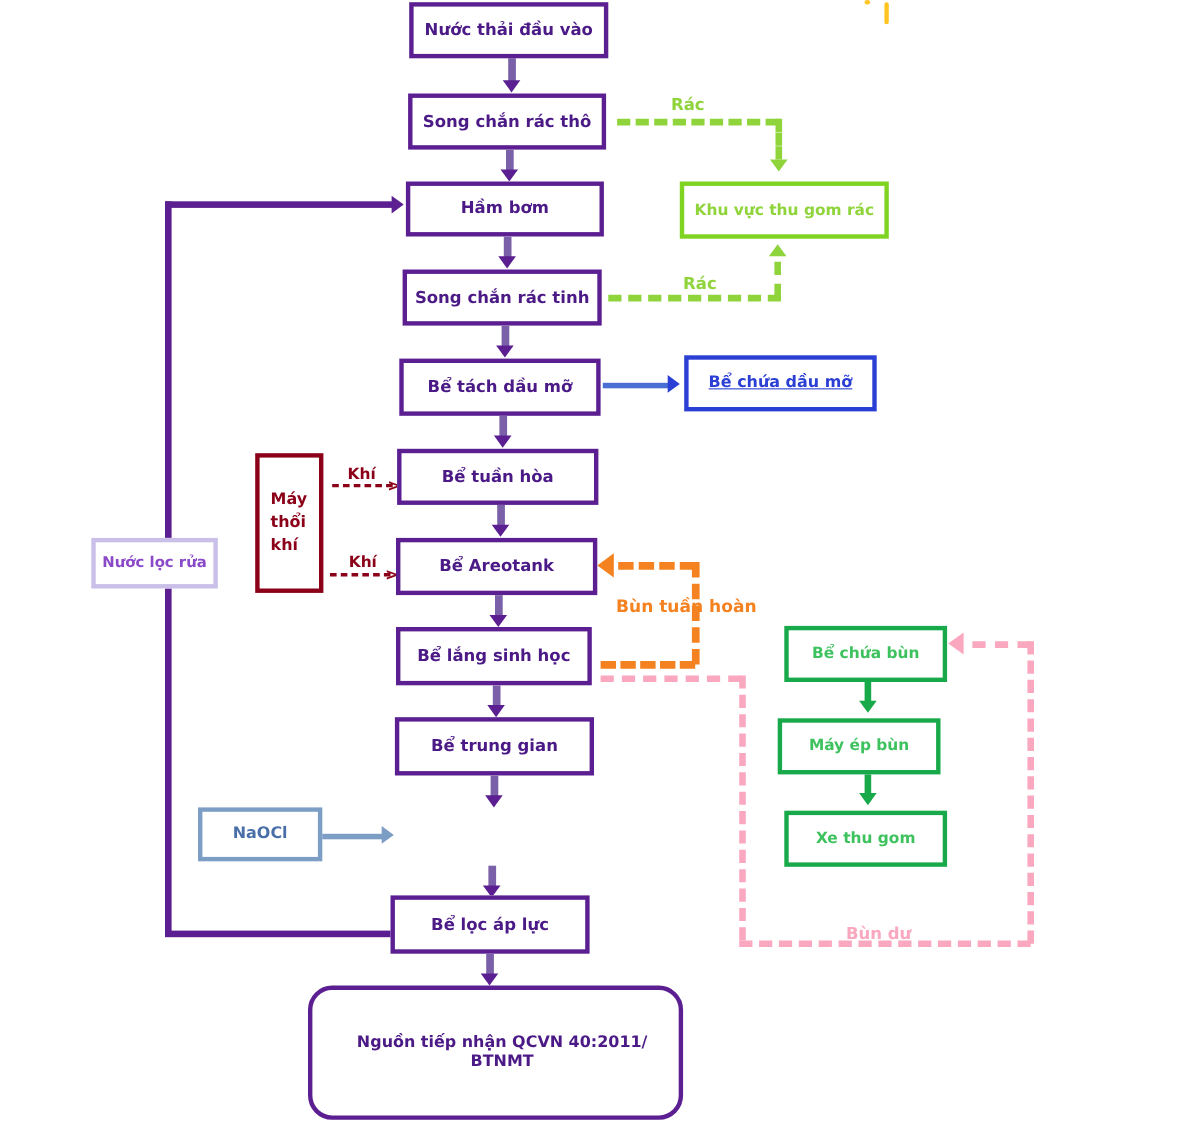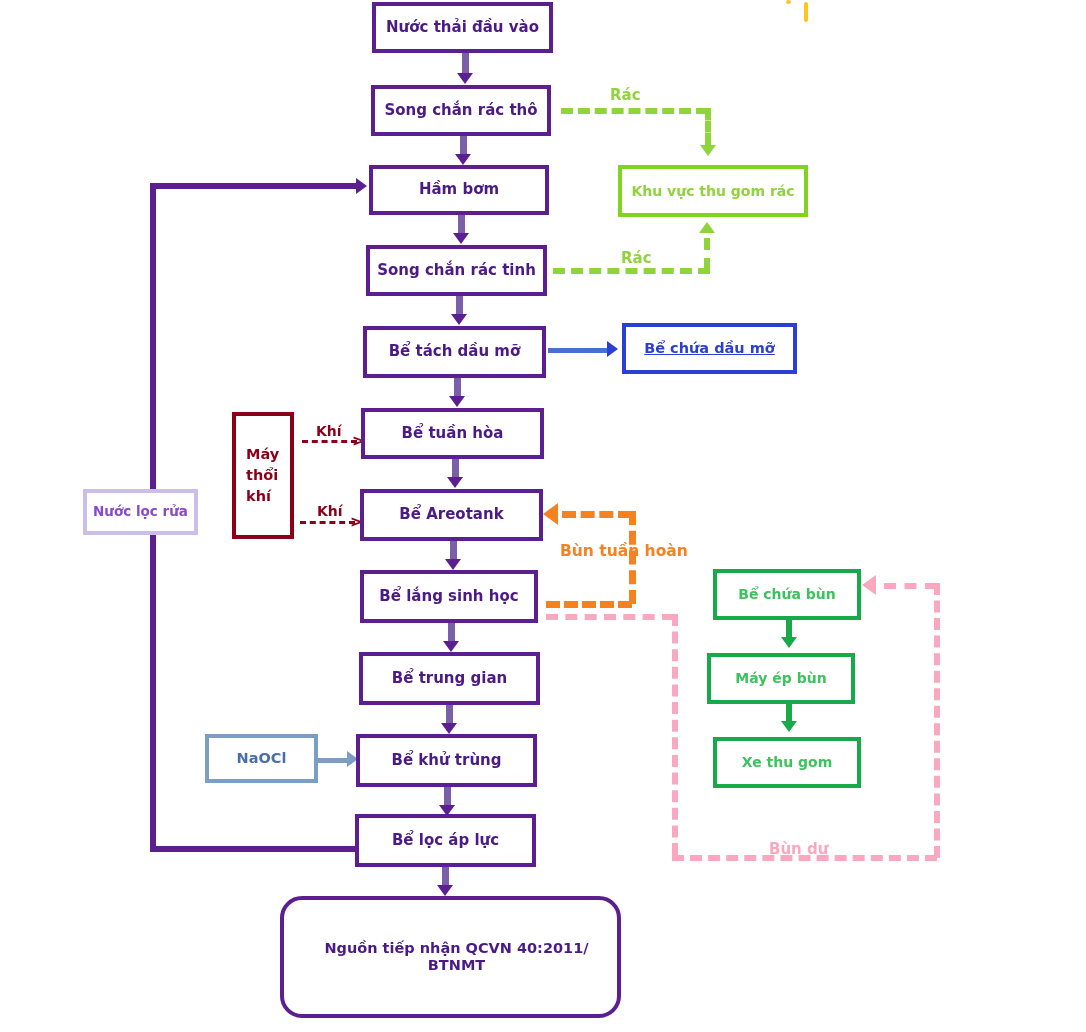--- a/index.html
+++ b/index.html
@@ -215,39 +215,38 @@
   <div class="node n-purple" style="left:363px; top:326px; width:183px; height:52px;">Bể tách dầu mỡ</div>
 
   <div class="node n-purple" style="left:361px; top:408px; width:183px; height:51px;">Bể tuần hòa</div>
 
   <div class="node n-purple" style="left:360px; top:489px; width:183px; height:52px;">Bể Areotank</div>
 
   <div class="node n-purple" style="left:360px; top:570px; width:178px; height:53px;">Bể lắng sinh học</div>
 
   <div class="node n-purple" style="left:359px; top:652px; width:181px; height:53px;">Bể trung gian</div>
 
-  <div class="node n-purple" style="left:356px; top:734px; width:181px; height:53px;">Bể khử trùng</div>
 
   <div class="node n-purple" style="left:355px; top:814px; width:181px; height:53px;">Bể lọc áp lực</div>
 
   <div class="node n-purple-round" style="left:280px; top:896px; width:341px; height:122px;">Nguồn tiếp nhận QCVN 40:2011/ BTNMT</div>
 
   <div class="node n-green" style="left:618px; top:165px; width:190px; height:52px;">Khu vực thu gom rác</div>
 
   <div class="node n-blue" style="left:622px; top:323px; width:175px; height:51px;">Bể chứa dầu mỡ</div>
 
   <div class="node n-darkred" style="left:232px; top:412px; width:62px; height:127px;">
     <span>Máy</span>
     <span>thổi</span>
     <span>khí</span>
   </div>
 
   <div class="node n-lav" style="left:83px; top:489px; width:115px; height:46px;">Nước lọc rửa</div>
 
-  <div class="node n-steel" style="left:180px; top:734px; width:113px; height:49px;margin-left:25px;">NaOCl</div>
+  <div class="node n-steel" style="left:180px; top:734px; width:113px; height:49px;">NaOCl</div>
 
   <div class="node n-emerald" style="left:713px; top:569px; width:148px; height:51px;">Bể chứa bùn</div>
 
   <div class="node n-emerald" style="left:707px; top:653px; width:148px; height:51px;">Máy ép bùn</div>
 
   <div class="node n-emerald" style="left:713px; top:737px; width:148px; height:51px;">Xe thu gom</div>
 
 </div>
 
 </body></html>

